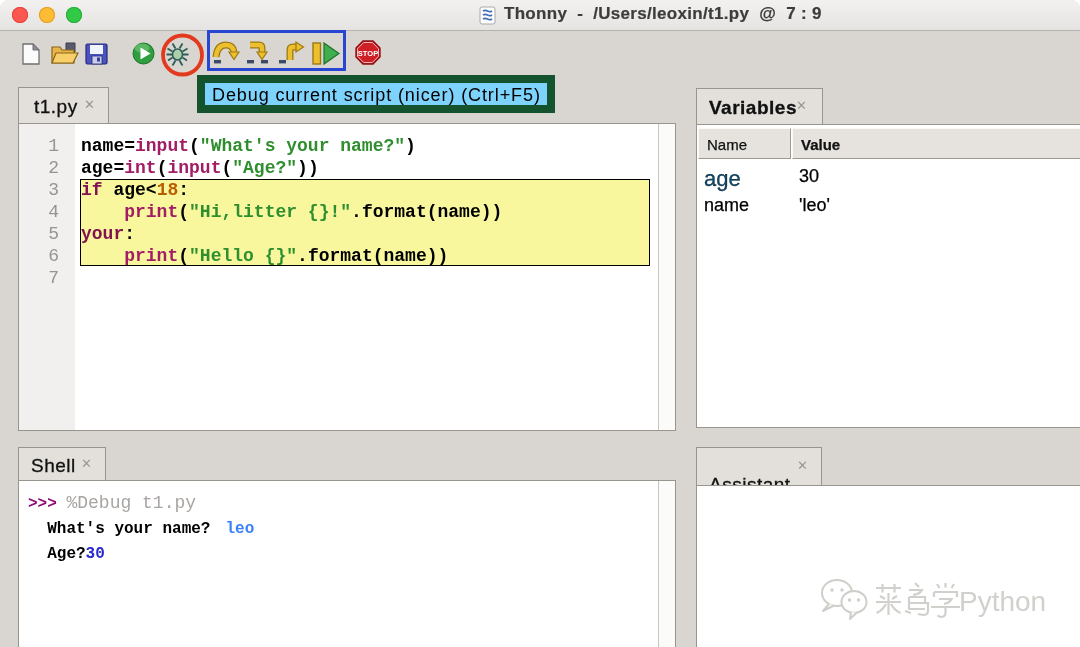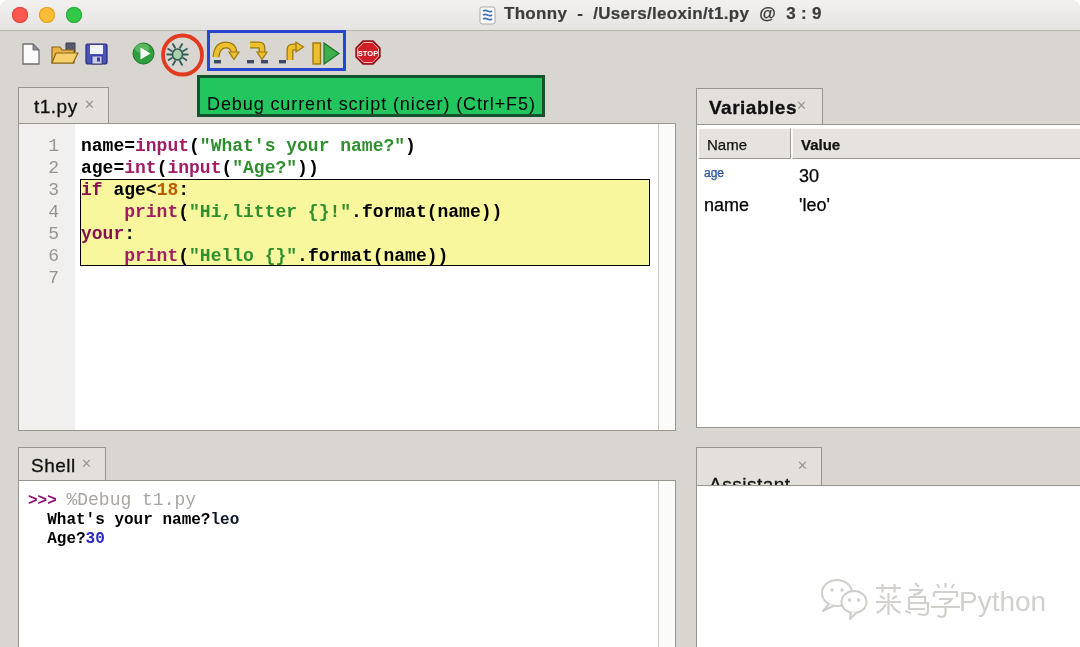--- a/index.html
+++ b/index.html
@@ -23,38 +23,38 @@
   .kw{color:#841150;}
   .fn{color:#a21d66;}
   .st{color:#2f8f2f;}
   .nu{color:#bb5b00;}
   .gut{position:absolute;font-family:"Liberation Mono",monospace;font-size:18px;line-height:22px;
     color:#949494;text-align:right;font-weight:normal;white-space:pre;}
   
   .hdrcell{position:absolute;background:#e6e3df;border-top:1px solid #f9f8f7;border-left:1px solid #f9f8f7;
     border-right:1px solid #989era;border-bottom:1px solid #9d9a94;border-right:1px solid #9d9a94;
     font-size:15px;color:#111;-webkit-text-stroke:0.25px #111;}
-  .tooltip{position:absolute;left:197px;top:75px;width:333px;height:20px;background:#22c55e;
-    border:3px solid #14532d;font-size:18px;letter-spacing:0.9px;color:#000;padding:16px 2px 0 7px;white-space:pre;}
+  .tooltip{position:absolute;left:197px;top:75px;width:333px;height:20px;background:#7dd3fc;
+    border:8px solid #14532d;font-size:18px;letter-spacing:0.9px;color:#000;padding:2px 2px 0 7px;white-space:pre;}
 </style>
 </head>
 <body>
 <div class="win">
 
   <div class="titlebar">
     <div class="light" style="left:12px;background:#fc5850;box-shadow:inset 0 0 0 1px #e0443c;"></div>
     <div class="light" style="left:39px;background:#fdbc33;box-shadow:inset 0 0 0 1px #dfa023;"></div>
     <div class="light" style="left:66px;background:#32c946;box-shadow:inset 0 0 0 1px #27ab39;"></div>
     <svg class="abs" style="left:479px;top:6px;" width="18" height="19" viewBox="0 0 18 19">
       <rect x="1" y="1" width="15" height="17" rx="2" fill="#fdfdfd" stroke="#a9a9a9"></rect>
       <path d="M4 5 Q6 3.6 8.5 5 Q11 6.4 13 5" fill="none" stroke="#3f6fb5" stroke-width="1.8"></path>
       <path d="M4 9 Q6 7.6 8.5 9 Q11 10.4 13 9" fill="none" stroke="#3f6fb5" stroke-width="1.8"></path>
       <path d="M4 13 Q6 11.6 8.5 13 Q11 14.4 13 13" fill="none" stroke="#3f6fb5" stroke-width="1.8"></path>
     </svg>
-    <div class="title">Thonny  -  /Users/leoxin/t1.py  @  3 : 9</div>
+    <div class="title">Thonny  -  /Users/leoxin/t1.py  @  7 : 9</div>
   </div>
 
   <svg class="abs" style="left:0;top:30px;" width="1080" height="52" viewBox="0 0 1080 52">
 
     <g>
       <path d="M23 14 L33 14 L39 20 L39 34 L23 34 Z" fill="#fbfbfb" stroke="#6f6f6f" stroke-width="1.3"></path>
       <path d="M33 14 L33 20 L39 20 Z" fill="#8d8d9d" stroke="#6f6f6f" stroke-width="1"></path>
     </g>
 
     <g>
@@ -152,37 +152,37 @@
 <span class="kw">your</span>:
     <span class="fn">print</span>(<span class="st">"Hello {}"</span>.format(name))</pre>
   </div>
 
   <div class="tab" style="left:18px;top:447px;width:86px;height:33px;">
     <span style="position:absolute;left:12px;top:7px;">Shell</span>
     <span class="x" style="position:absolute;left:62px;top:8px;">✕</span>
   </div>
   <div class="panel" style="left:18px;top:480px;width:656px;height:175px;">
     <div class="sb"></div>
-    <pre class="code" style="left:9px;top:10px;font-size:16px;line-height:19px;"><span style="color:#8f0b74;">&gt;&gt;&gt;</span> <span style="color:#a8a5a2;font-size:18px;font-weight:normal;">%Debug t1.py</span>
-  What's your name?<span style="color:#0f172a;">leo</span>
+    <pre class="code" style="left:9px;top:10px;font-size:16px;line-height:25px;"><span style="color:#8f0b74;">&gt;&gt;&gt;</span> <span style="color:#a8a5a2;font-size:18px;font-weight:normal;">%Debug t1.py</span>
+  What's your name?<span style="color:#3b82f6;margin-left:15px;">leo</span>
   Age?<span style="color:#2929cc;">30</span></pre>
   </div>
 
   <div class="tab" style="left:696px;top:88px;width:125px;height:36px;">
     <span style="position:absolute;left:12px;top:8px;font-weight:bold;">Variables</span>
     <span class="x" style="position:absolute;left:99px;top:9px;">✕</span>
   </div>
   <div class="panel" style="left:696px;top:124px;width:386px;height:302px;">
     <div class="hdrcell" style="left:1px;top:3px;width:91px;height:29px;">
       <span style="position:absolute;left:8px;top:7px;">Name</span>
     </div>
     <div class="hdrcell" style="left:95px;top:3px;width:291px;height:29px;">
       <span style="position:absolute;left:8px;top:7px;font-weight:bold;">Value</span>
     </div>
-    <div style="position:absolute;left:7px;top:41px;font-size:12px;color:#3b82f6;-webkit-text-stroke:0.25px #000;">age</div>
+    <div style="position:absolute;left:7px;top:41px;font-size:22px;color:#0c4a6e;-webkit-text-stroke:0.25px #000;">age</div>
     <div style="position:absolute;left:102px;top:41px;font-size:18px;color:#000;-webkit-text-stroke:0.25px #000;">30</div>
     <div style="position:absolute;left:7px;top:70px;font-size:18px;color:#000;-webkit-text-stroke:0.25px #000;">name</div>
     <div style="position:absolute;left:102px;top:70px;font-size:18px;color:#000;-webkit-text-stroke:0.25px #000;">'leo'</div>
   </div>
 
   <div class="tab" style="left:696px;top:447px;width:124px;height:38px;">
     <span style="position:absolute;left:12px;top:9px;margin-top:17px;">Assistant</span>
     <span class="x" style="position:absolute;left:100px;top:10px;">✕</span>
   </div>
   <div class="panel" style="left:696px;top:485px;width:386px;height:170px;">

